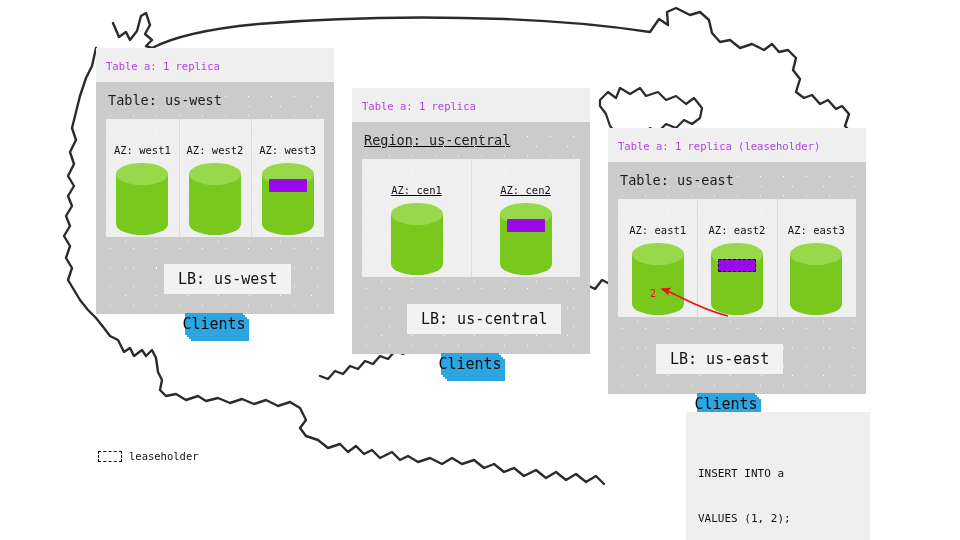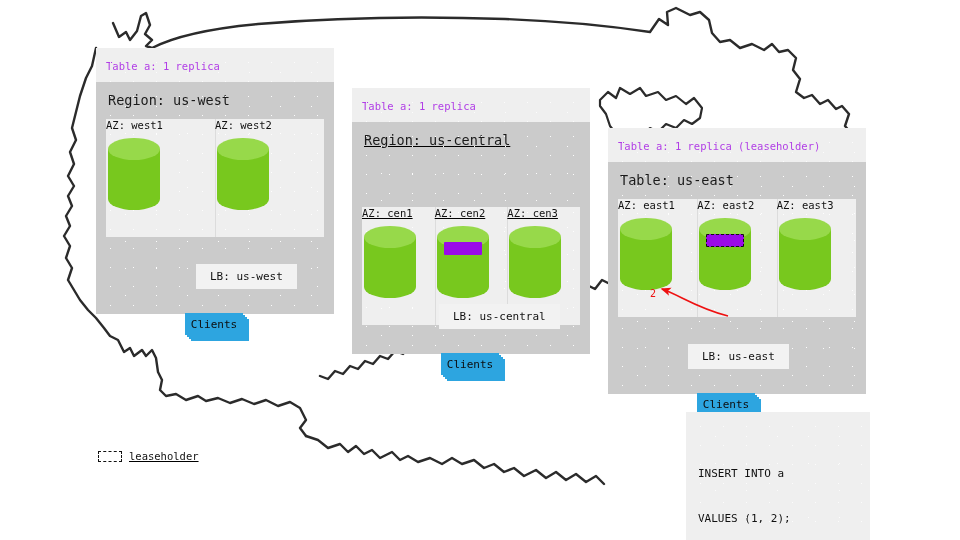--- a/index.html
+++ b/index.html
@@ -38,23 +38,24 @@
     padding:10px 0 11px 2px;
     white-space:nowrap;
   }
   .az-row{
     background:#efefef;
     display:flex;
     box-sizing:border-box;
   }
   .az{
     flex:1 1 0;
-    padding:0 0 10px 0;
+    padding:25px 0 10px 0;
     box-sizing:border-box;
     position:relative;
+    text-align:center;
   }
   .az + .az{box-shadow:inset 1px 0 0 #dcdcdc;}
   .az-label{
     font-size:10.5px;
     color:#111;
     white-space:nowrap;
     margin-bottom:6px;
     display:block;
   }
   .node{position:relative;display:inline-block;}
@@ -69,27 +70,26 @@
   }
   .range.leaseholder{
     border:1.6px dashed #111111;
     box-sizing:border-box;
   }
 
   
   .lb{
     position:absolute;
     background:#f2f2f2;
-    font-size:11px;
+    font-size:15px;
     color:#111;
     padding:6px 14px;
     white-space:nowrap;
     z-index:7;
     text-align:center;
-    margin-left:32px;
   }
 
   
   .clients{
     position:absolute;
     z-index:7;
     width:58px;height:22px;
   }
   .clients .card{
     position:absolute;left:0;top:0;
@@ -98,21 +98,21 @@
     box-sizing:border-box;
   }
   .clients .card.c3{left:6px;top:6px;background:#2da5e0;}
   .clients .card.c2{left:4px;top:4px;background:#2da5e0;}
   .clients .card.c1{left:2px;top:2px;background:#2da5e0;}
   .clients .card.c0{left:0;top:0;background:#2da5e0;}
   .clients .lbl{
     position:absolute;left:0;top:0;
     width:58px;height:22px;
     display:flex;align-items:center;justify-content:center;
-    font-size:11px;color:#0d0d0d;
+    font-size:15px;color:#0d0d0d;
   }
 
   
   .sqlbox{
     position:absolute;
     background:#efefef;
     padding:9px 12px 10px 12px;
     font-size:11px;
     line-height:15px;
     color:#111;
@@ -225,21 +225,21 @@
          L838,282 L832,274 Z"></path>
   </svg>
 
   <div class="region" style="left:96px;top:48px;width:238px;">
     <div class="region-head">
       <div class="noise"></div>
       <span class="region-head-text">Table a: 1 replica</span>
     </div>
     <div class="region-body" style="height:232px;">
       <div class="noise"></div>
-      <div class="region-title">Region: us-west</div>
+      <div class="region-title">Table: us-west</div>
       <div class="az-row" style="height:118px;">
         <div class="noise"></div>
         <div class="az">
           <span class="az-label">AZ: west1</span>
           <span class="node">
             <span class="cyl">
               <svg width="56" height="74" viewBox="0 0 56 74" xmlns="http://www.w3.org/2000/svg">
                 <path d="M2,12 L2,62 A26,11 0 0 0 54,62 L54,12 Z" fill="#78c81e"></path>
                 <ellipse cx="28" cy="12" rx="26" ry="11" fill="#97d94a"></ellipse>
               </svg>
@@ -248,20 +248,32 @@
         </div>
         <div class="az">
           <span class="az-label">AZ: west2</span>
           <span class="node">
             <span class="cyl">
               <svg width="56" height="74" viewBox="0 0 56 74" xmlns="http://www.w3.org/2000/svg">
                 <path d="M2,12 L2,62 A26,11 0 0 0 54,62 L54,12 Z" fill="#78c81e"></path>
                 <ellipse cx="28" cy="12" rx="26" ry="11" fill="#97d94a"></ellipse>
               </svg>
             </span>
+          </span>
+        </div>
+        <div class="az">
+          <span class="az-label">AZ: west3</span>
+          <span class="node">
+            <span class="cyl">
+              <svg width="56" height="74" viewBox="0 0 56 74" xmlns="http://www.w3.org/2000/svg">
+                <path d="M2,12 L2,62 A26,11 0 0 0 54,62 L54,12 Z" fill="#78c81e"></path>
+                <ellipse cx="28" cy="12" rx="26" ry="11" fill="#97d94a"></ellipse>
+              </svg>
+            </span>
+            <span class="range" style="left:9px;top:17px;width:38px;height:13px;"></span>
           </span>
         </div>
       </div>
       <div class="lb" style="left:68px;top:182px;">
         <span>LB: us-west</span>
       </div>
       <div class="clients" style="left:89px;top:231px;">
         <div class="card c3"></div>
         <div class="card c2"></div>
         <div class="card c1"></div>
@@ -272,21 +284,21 @@
   </div>
 
   <div class="region" style="left:352px;top:88px;width:238px;">
     <div class="region-head">
       <div class="noise"></div>
       <span class="region-head-text">Table a: 1 replica</span>
     </div>
     <div class="region-body" style="height:232px;text-decoration:underline;">
       <div class="noise"></div>
       <div class="region-title">Region: us-central</div>
-      <div class="az-row" style="height:118px;margin-top:48px;">
+      <div class="az-row" style="height:118px;">
         <div class="noise"></div>
         <div class="az">
           <span class="az-label">AZ: cen1</span>
           <span class="node">
             <span class="cyl">
               <svg width="56" height="74" viewBox="0 0 56 74" xmlns="http://www.w3.org/2000/svg">
                 <path d="M2,12 L2,62 A26,11 0 0 0 54,62 L54,12 Z" fill="#78c81e"></path>
                 <ellipse cx="28" cy="12" rx="26" ry="11" fill="#97d94a"></ellipse>
               </svg>
             </span>
@@ -295,31 +307,20 @@
         <div class="az">
           <span class="az-label">AZ: cen2</span>
           <span class="node">
             <span class="cyl">
               <svg width="56" height="74" viewBox="0 0 56 74" xmlns="http://www.w3.org/2000/svg">
                 <path d="M2,12 L2,62 A26,11 0 0 0 54,62 L54,12 Z" fill="#78c81e"></path>
                 <ellipse cx="28" cy="12" rx="26" ry="11" fill="#97d94a"></ellipse>
               </svg>
             </span>
             <span class="range" style="left:9px;top:17px;width:38px;height:13px;"></span>
-          </span>
-        </div>
-        <div class="az">
-          <span class="az-label">AZ: cen3</span>
-          <span class="node">
-            <span class="cyl">
-              <svg width="56" height="74" viewBox="0 0 56 74" xmlns="http://www.w3.org/2000/svg">
-                <path d="M2,12 L2,62 A26,11 0 0 0 54,62 L54,12 Z" fill="#78c81e"></path>
-                <ellipse cx="28" cy="12" rx="26" ry="11" fill="#97d94a"></ellipse>
-              </svg>
-            </span>
           </span>
         </div>
       </div>
       <div class="lb" style="left:55px;top:182px;text-align:center;">
         <span>LB: us-central</span>
       </div>
       <div class="clients" style="left:89px;top:231px;">
         <div class="card c3"></div>
         <div class="card c2"></div>
         <div class="card c1"></div>
@@ -396,18 +397,18 @@
     <path d="M88,36 C76,33 62,28 42,18 C34,14 28,11 22,9" fill="none" stroke="#ee1111" stroke-width="1.6" marker-end="url(#redhead)"></path>
   </svg>
   <div class="anno-label" style="left:650px;top:288px;">2</div>
 
   <div class="sqlbox" style="left:686px;top:412px;width:160px;">
     <div class="noise"></div>
     <div>INSERT INTO a</div>
     <div>VALUES (1, 2);</div>
   </div>
 
-  <div class="legend" style="left:98px;top:450px;text-decoration:underline;">
+  <div class="legend" style="left:98px;top:450px;">
     <span class="legend-swatch"></span>
     <span class="legend-text">leaseholder</span>
   </div>
 
 </div>
 
 </body></html>

